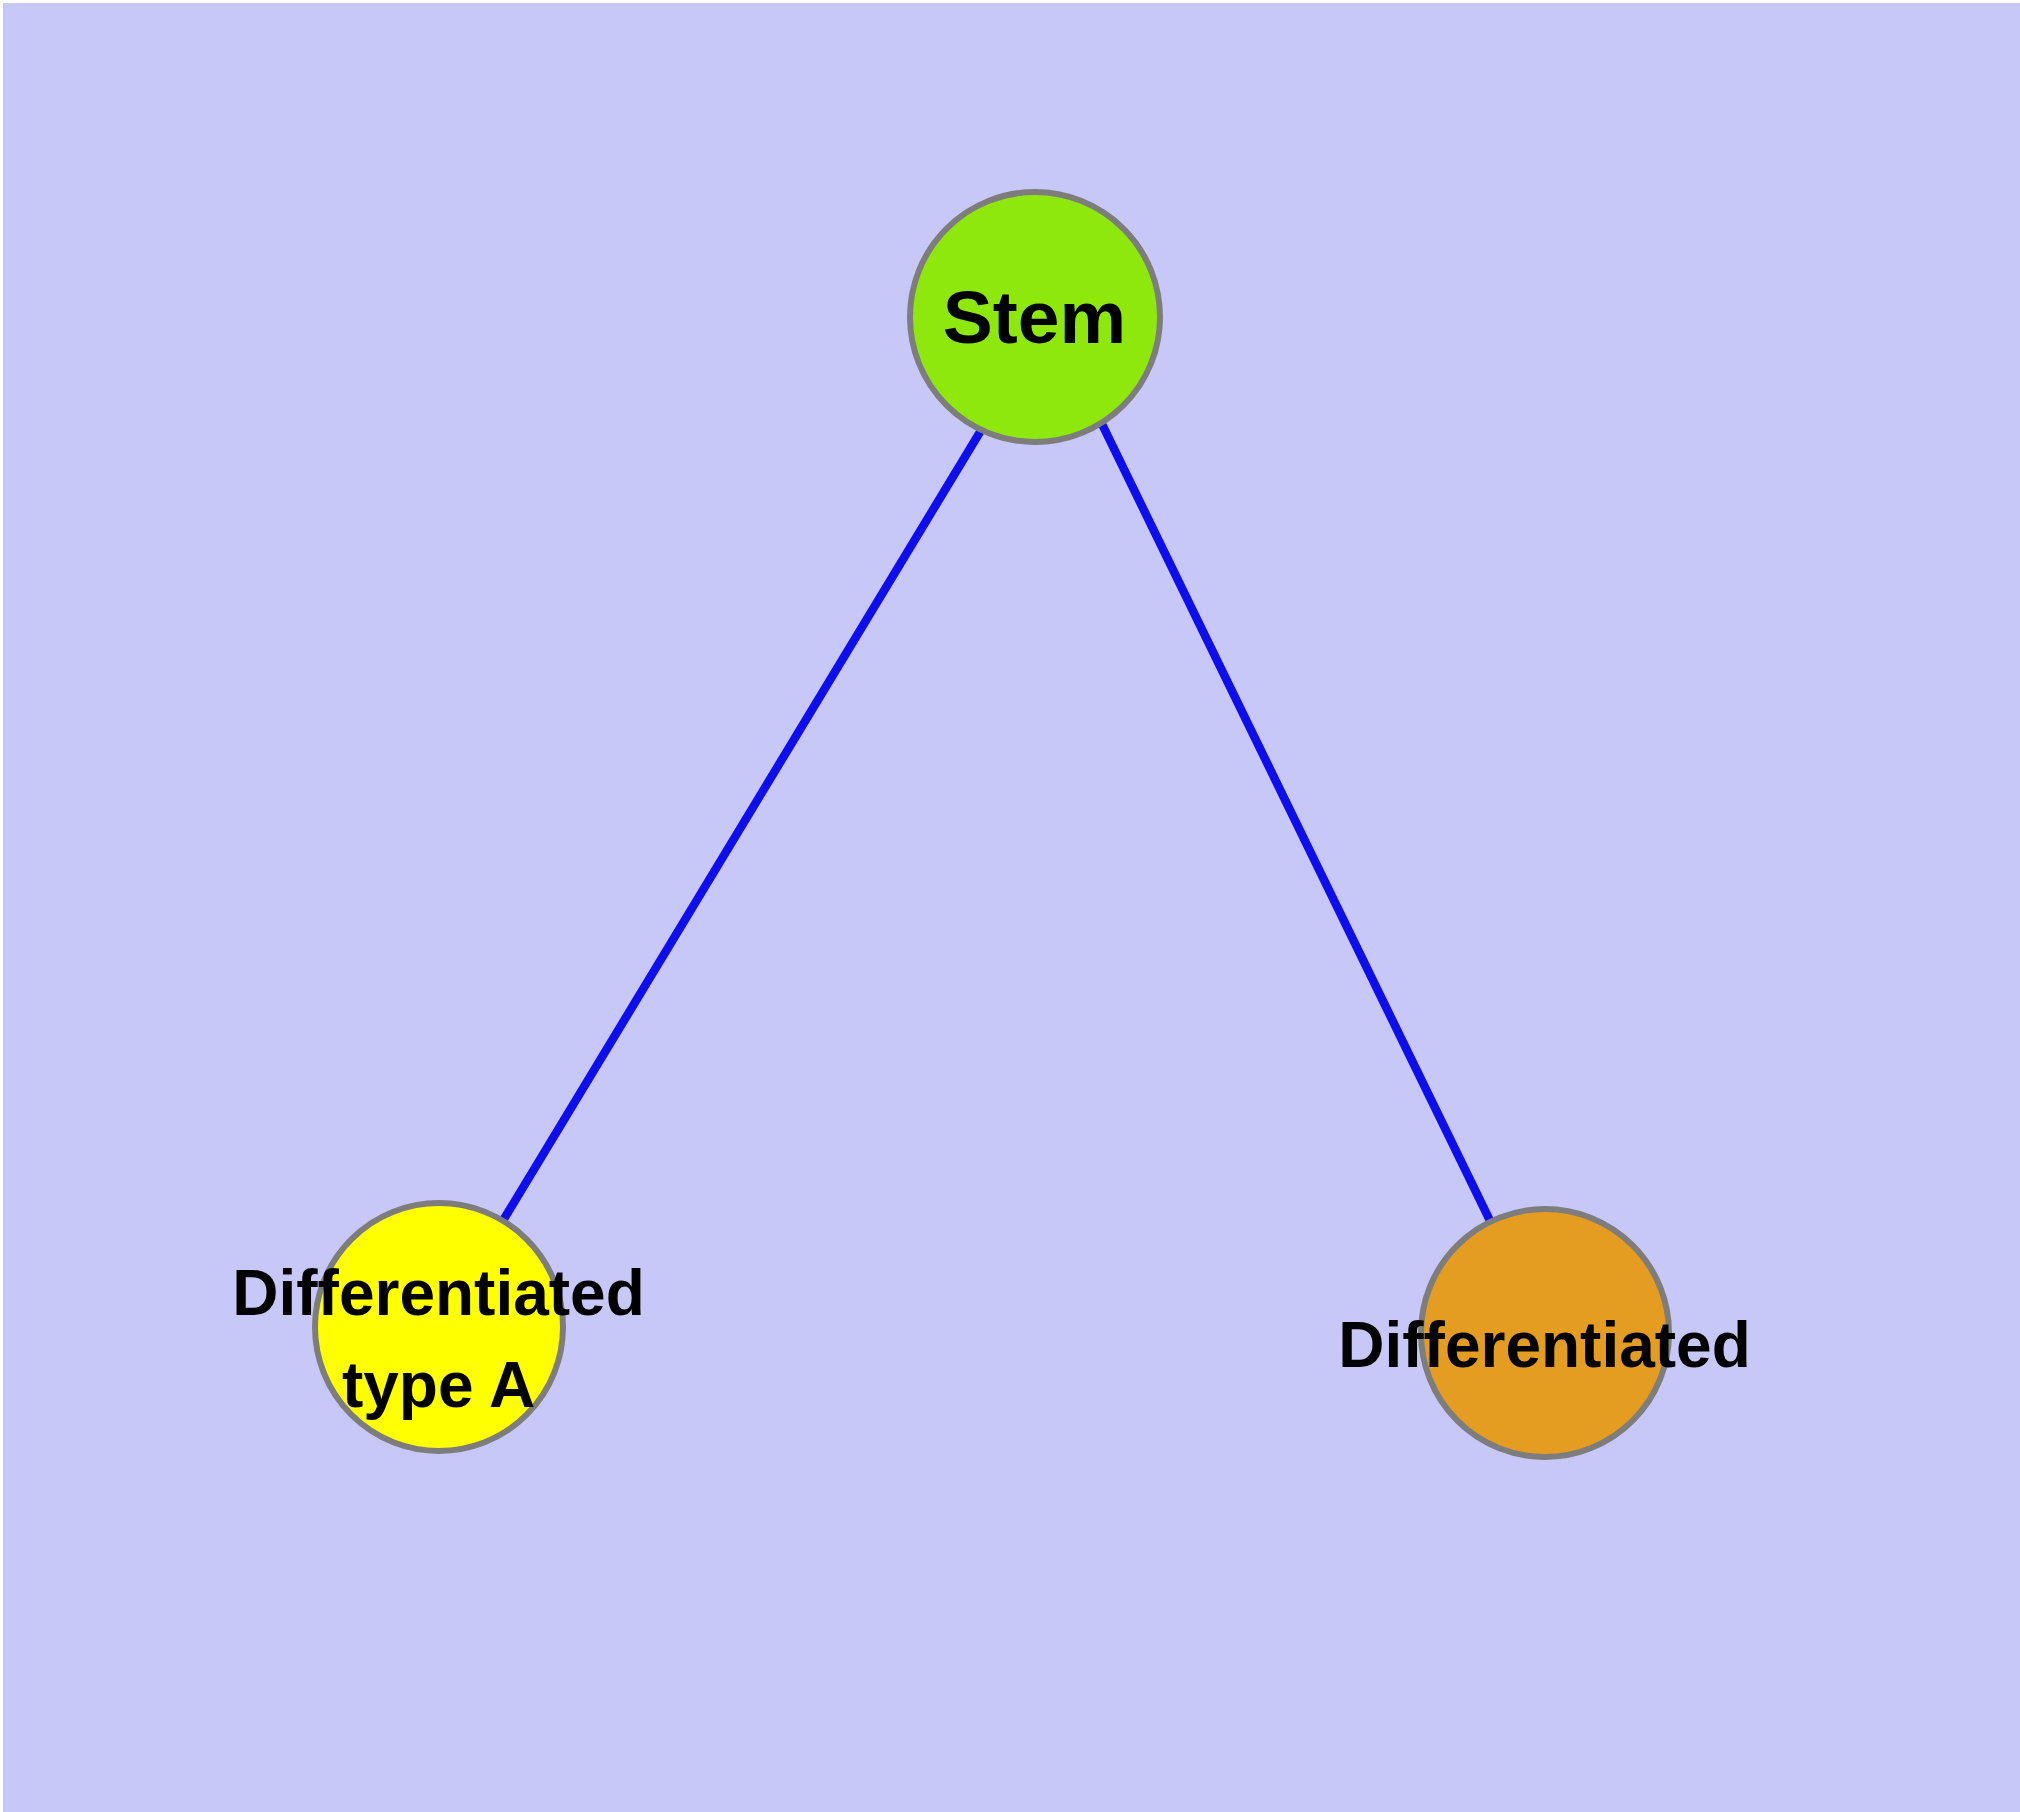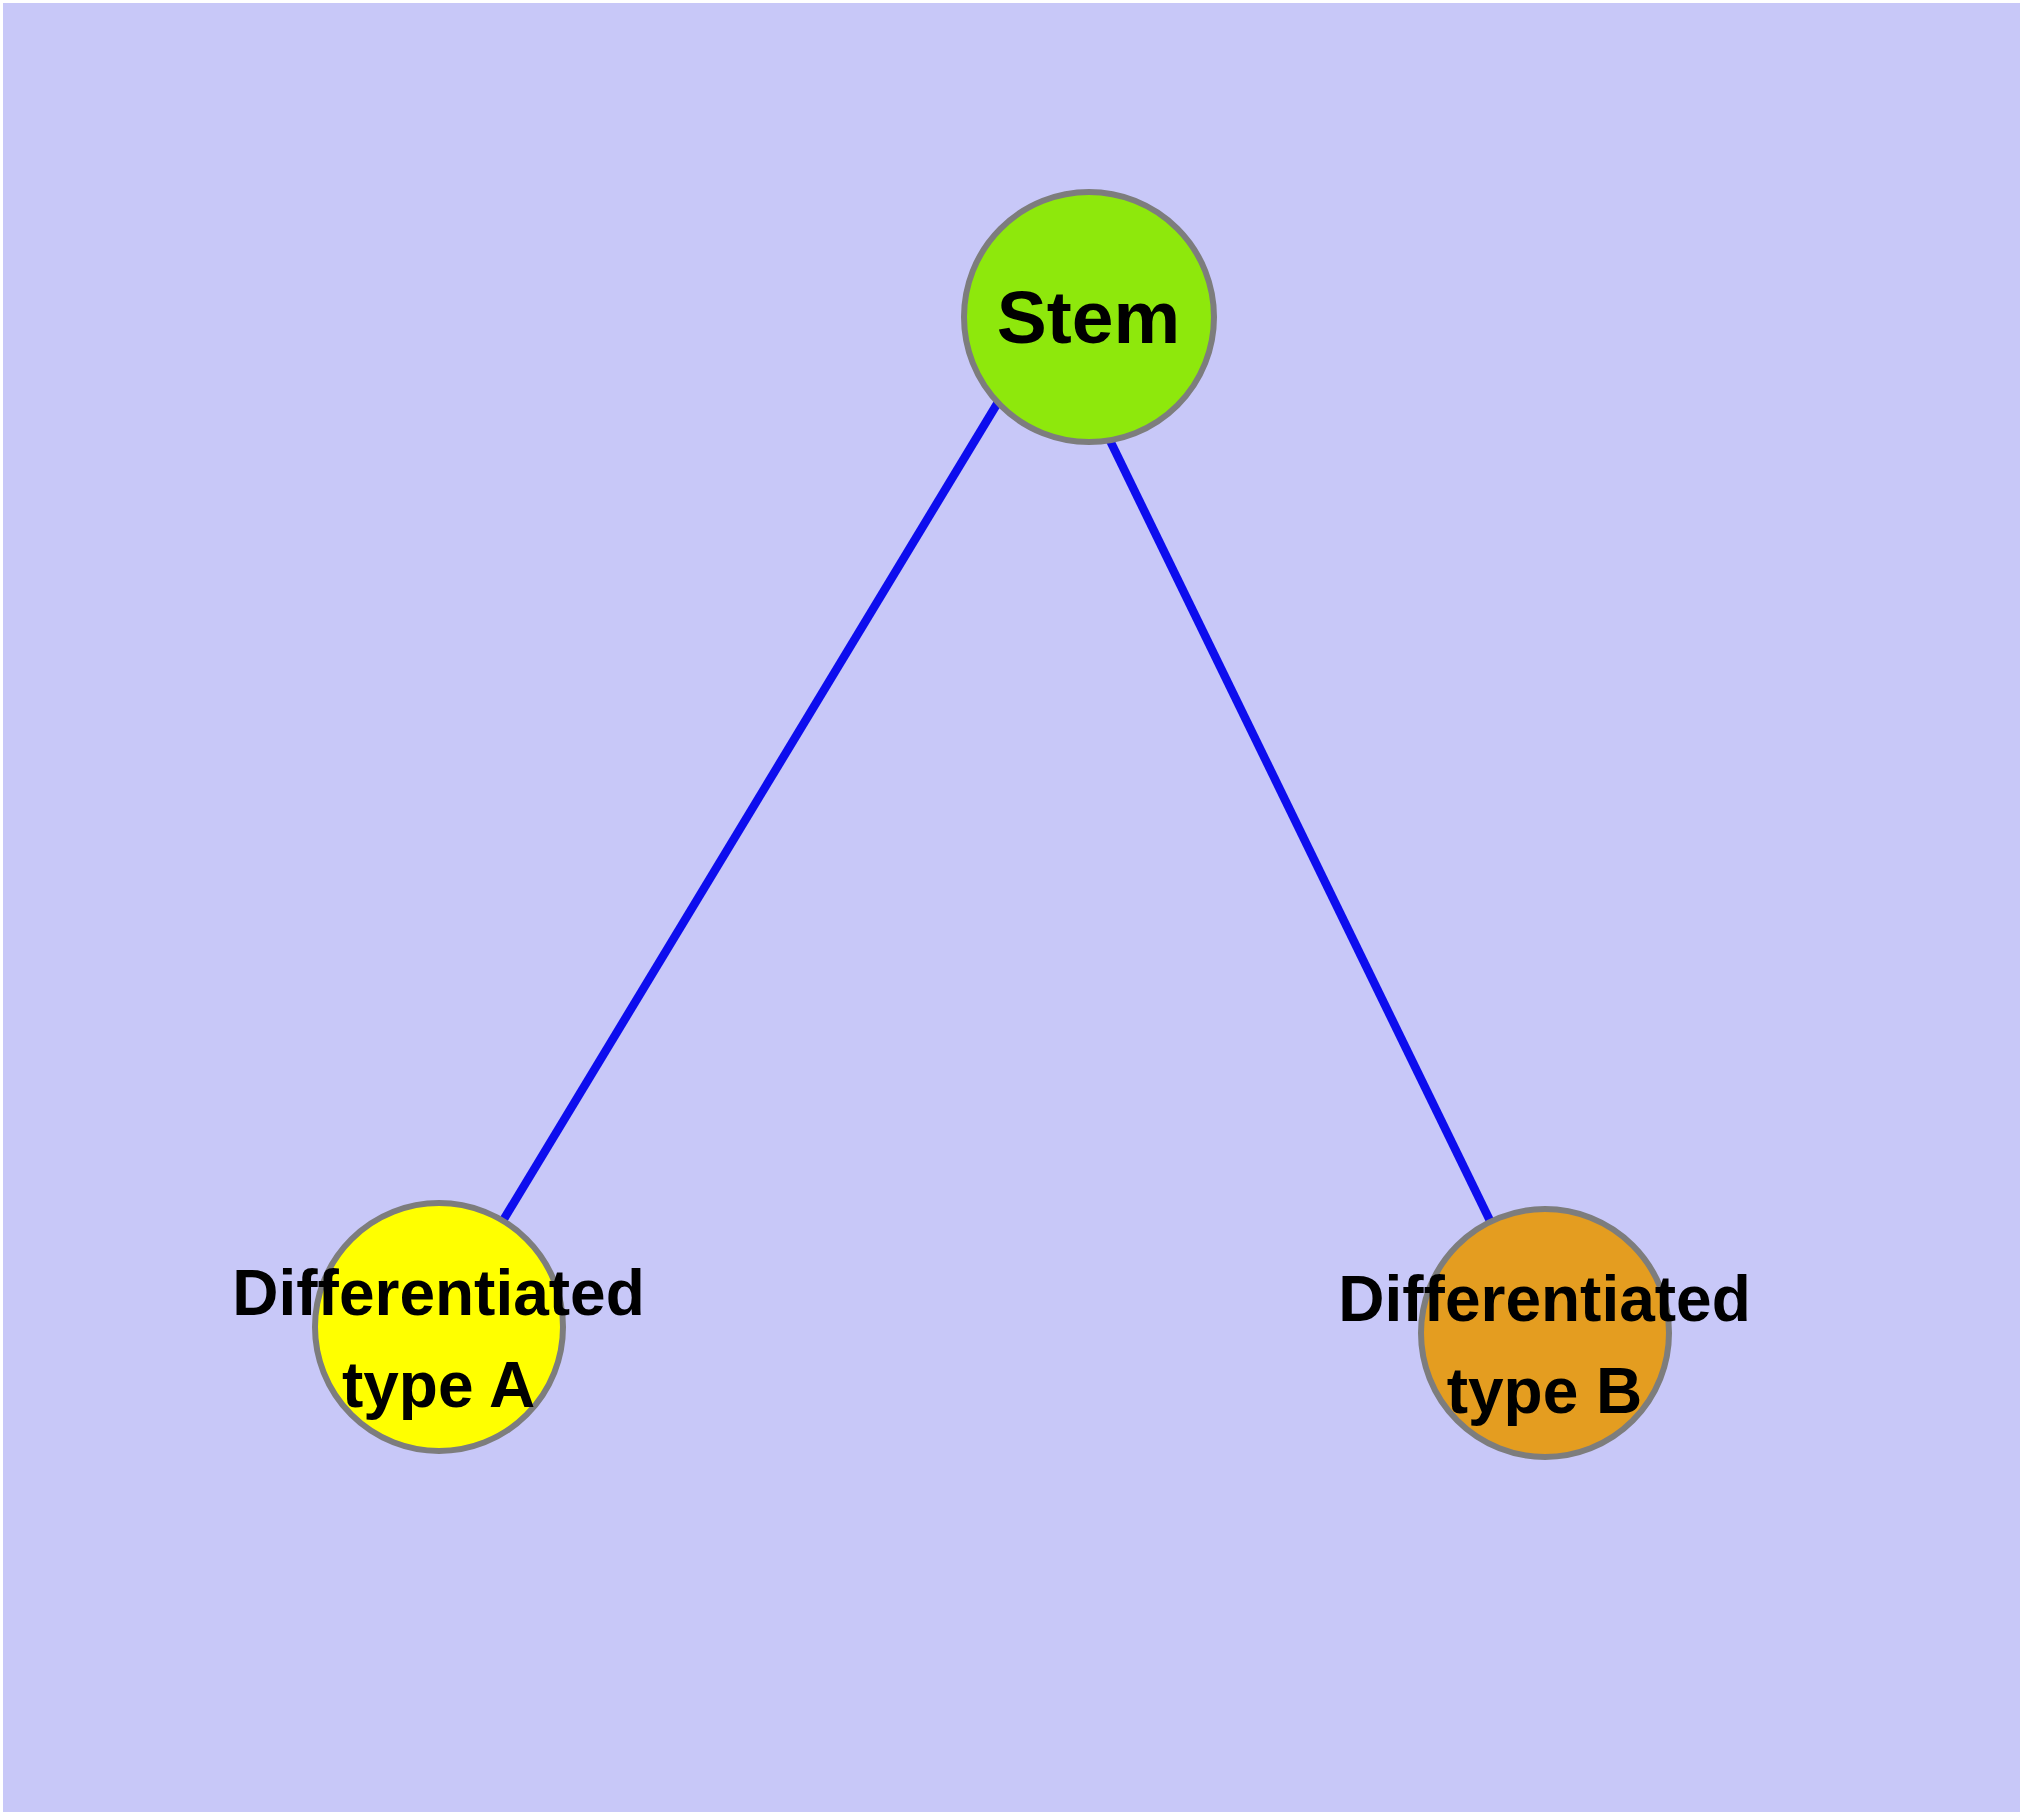--- a/index.html
+++ b/index.html
@@ -21,21 +21,21 @@
   }
   .node {
     position: absolute;
     border-radius: 50%;
     box-sizing: border-box;
     border: 6px solid #7d7d7d;
     display: flex;
     align-items: center;
     justify-content: center;
   }
-  .node-stem { left: 958px; top: 186px; width: 256px; height: 256px; }
+  .node-stem { left: 904px; top: 186px; width: 256px; height: 256px; }
   .node-a    { left: 309px;  top: 1197px; width: 254px; height: 254px; }
   .node-b    { left: 1415px; top: 1203px; width: 254px; height: 254px; }
   .node-label-single {
     font-size: 75px;
     font-weight: 700;
     white-space: nowrap;
   }
   .node-label-two {
     position: absolute;
     transform: translate(-50%, -50%);
@@ -68,17 +68,16 @@
   <div class="node node-b" style="background-color: rgb(228, 157, 32); border-color: rgb(125, 125, 125);">
   </div>
 
   <div class="node-label-two label-a" style="color: rgb(0, 0, 0);">
     <div>Differentiated</div>
     <div>type A</div>
   </div>
 
   <div class="node-label-two label-b" style="color: rgb(0, 0, 0);">
     <div>Differentiated</div>
-    <div>type B</div>
   </div>
 
 </div>
 
 
 </body></html>

